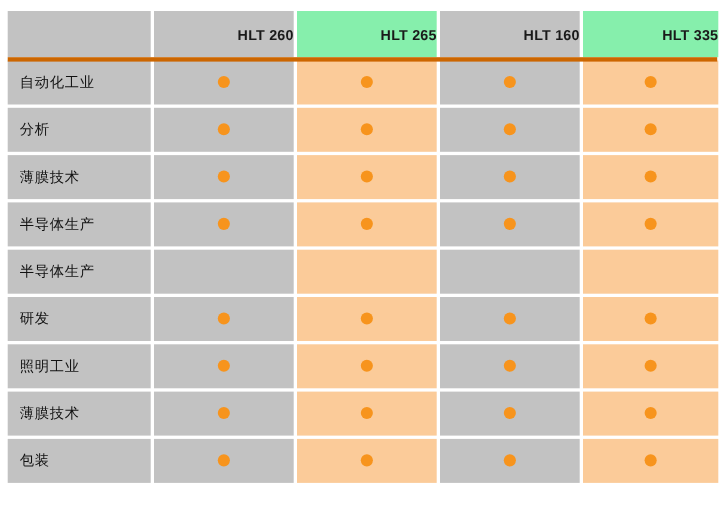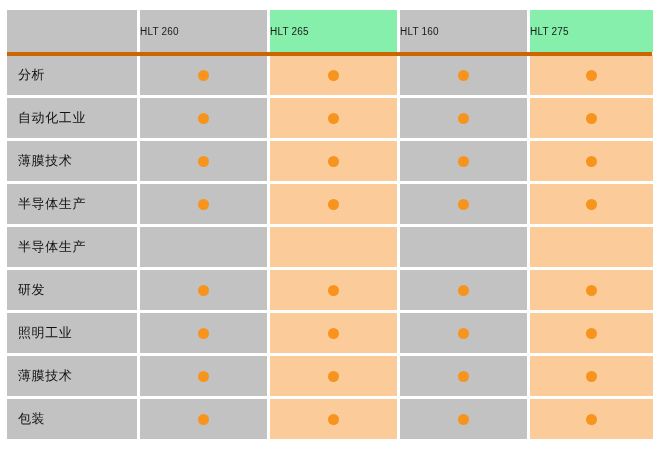--- a/index.html
+++ b/index.html
@@ -34,24 +34,24 @@
 
   col.c-label  { width: 130px; }
   col.c-model  { width: 127px; }
   col.c-model-last { width: 123px; }
 
   
   thead th {
     height: 42px;
     padding: 0;
     margin: 0;
-    font-weight: normal;
-    font-size: 10px;
+    font-weight: bold;
+    font-size: 13px;
     color: #1a1a1a;
-    text-align: left;
+    text-align: right;
     vertical-align: middle;
     letter-spacing: 0.2px;
   }
   th.hdr-blank { background: #c2c2c2; }
   th.hdr-gray  { background: #c2c2c2; }
   th.hdr-orange{ background: #86efac; }
 
   
   #header-rule {
     position: absolute;
@@ -104,33 +104,33 @@
       <col class="c-model">
       <col class="c-model">
       <col class="c-model-last">
     </colgroup>
     <thead>
       <tr>
         <th class="hdr-blank"></th>
         <th class="hdr-gray">HLT 260</th>
         <th class="hdr-orange">HLT 265</th>
         <th class="hdr-gray">HLT 160</th>
-        <th class="hdr-orange">HLT 275</th>
+        <th class="hdr-orange">HLT 335</th>
       </tr>
     </thead>
     <tbody id="matrix-body">
         <tr>
-          <td class="cell-label">分析</td>
+          <td class="cell-label">自动化工业</td>
           <td class="cell-gray"><span class="dot"></span></td>
           <td class="cell-orange"><span class="dot"></span></td>
           <td class="cell-gray"><span class="dot"></span></td>
           <td class="cell-orange"><span class="dot"></span></td>
         </tr>
         <tr>
-          <td class="cell-label">自动化工业</td>
+          <td class="cell-label">分析</td>
           <td class="cell-gray"><span class="dot"></span></td>
           <td class="cell-orange"><span class="dot"></span></td>
           <td class="cell-gray"><span class="dot"></span></td>
           <td class="cell-orange"><span class="dot"></span></td>
         </tr>
         <tr>
           <td class="cell-label">薄膜技术</td>
           <td class="cell-gray"><span class="dot"></span></td>
           <td class="cell-orange"><span class="dot"></span></td>
           <td class="cell-gray"><span class="dot"></span></td>

